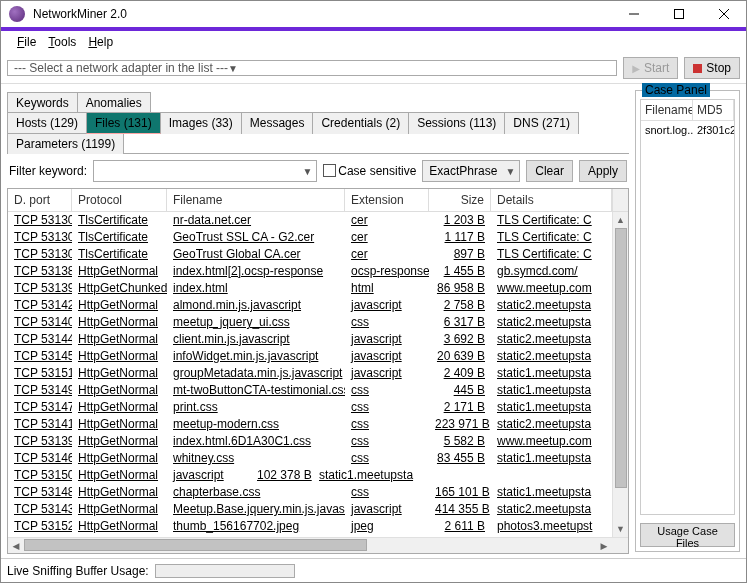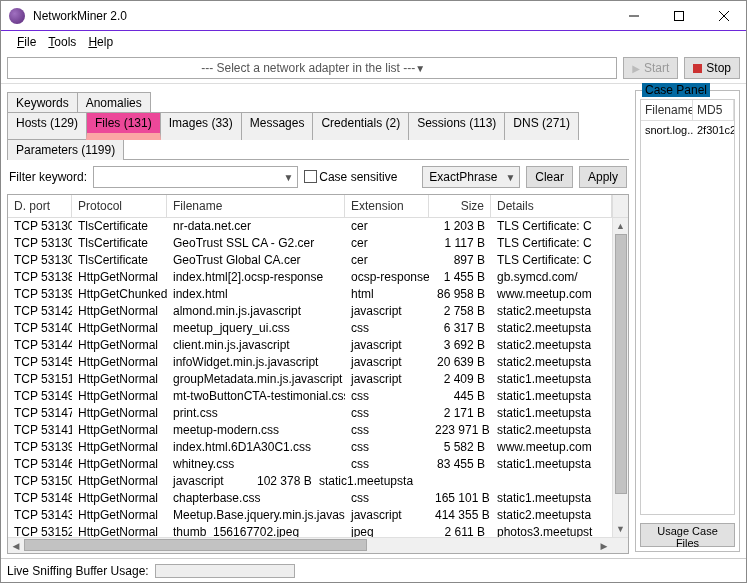--- a/index.html
+++ b/index.html
@@ -16,21 +16,21 @@
     display: flex;
     flex-direction: column;
   }
   
   .titlebar {
     height: 30px;
     display: flex;
     align-items: center;
     padding: 0 0 0 8px;
     background: #fff;
-    border-bottom: 1px solid #6d28d9;
+    border-bottom: 4px solid #6d28d9;
   }
   .titlebar .appicon {
     width: 16px; height: 16px;
     border-radius: 50%;
     background: radial-gradient(circle at 35% 35%, #a070c0, #5a2a7a);
     margin-right: 8px;
   }
   .titlebar .title { flex: 1; font-size: 12px; }
   .titlebar .winbtn {
     width: 45px; height: 30px;
@@ -54,26 +54,26 @@
   
   .adapter-row {
     display: flex;
     align-items: center;
     padding: 4px 6px;
     gap: 6px;
     border-bottom: 1px solid #ddd;
   }
   .adapter-select {
     flex: 1;
-    height: 22px;
+    height: 16px;
     border: 1px solid #aaa;
     background: #fff;
     display: flex;
     align-items: center;
-    justify-content: center;
+    justify-content: flex-start;
     padding: 0 4px 0 6px;
     color: #555;
   }
   .adapter-select .chev { font-size: 10px; color: #555; }
   .btn {
     height: 22px;
     border: 1px solid #adadad;
     background: #e1e1e1;
     padding: 0 8px;
     font-size: 12px;
@@ -112,23 +112,23 @@
     border-bottom: none;
     padding: 3px 8px;
     margin-right: -1px;
     margin-bottom: -1px;
     background: #f0f0f0;
     cursor: pointer;
     font-size: 12px;
     position: relative;
   }
   .tab.active {
-    background: #ec4899;
+    background: #0f766e;
     z-index: 2;
-    border-bottom: 7px solid #fca5a5;
+    border-bottom: 1px solid #fca5a5;
   }
   .tab.row1 { order: 1; }
   .tab.row2 { order: 2; }
   .tabs .break { flex-basis: 100%; height: 0; order: 1; }
   
   .filter-row {
     display: flex;
     align-items: center;
     padding: 6px 2px;
     gap: 6px;
@@ -151,21 +151,20 @@
   }
   .select-box {
     height: 22px;
     border: 1px solid #aaa;
     background: #efefef;
     display: inline-flex;
     align-items: center;
     padding: 0 4px 0 6px;
     gap: 8px;
     cursor: pointer;
-    margin-left: 19px;
   }
   .select-box .chev { font-size: 10px; color: #555; }
   
   .table-wrap {
     flex: 1;
     border: 1px solid #aaa;
     overflow: hidden;
     display: flex;
     flex-direction: column;
     min-height: 0;
@@ -195,20 +194,21 @@
     flex: 1;
     overflow: hidden;
     position: relative;
   }
   .row {
     display: flex;
     height: 17px;
     line-height: 17px;
     font-size: 12px;
     white-space: nowrap;
+    text-decoration: underline;
   }
   .td {
     padding: 0 6px;
     overflow: hidden;
     text-overflow: clip;
   }
   .scrolltrack {
     width: 16px;
     background: #f0f0f0;
     border-left: 1px solid #e0e0e0;

